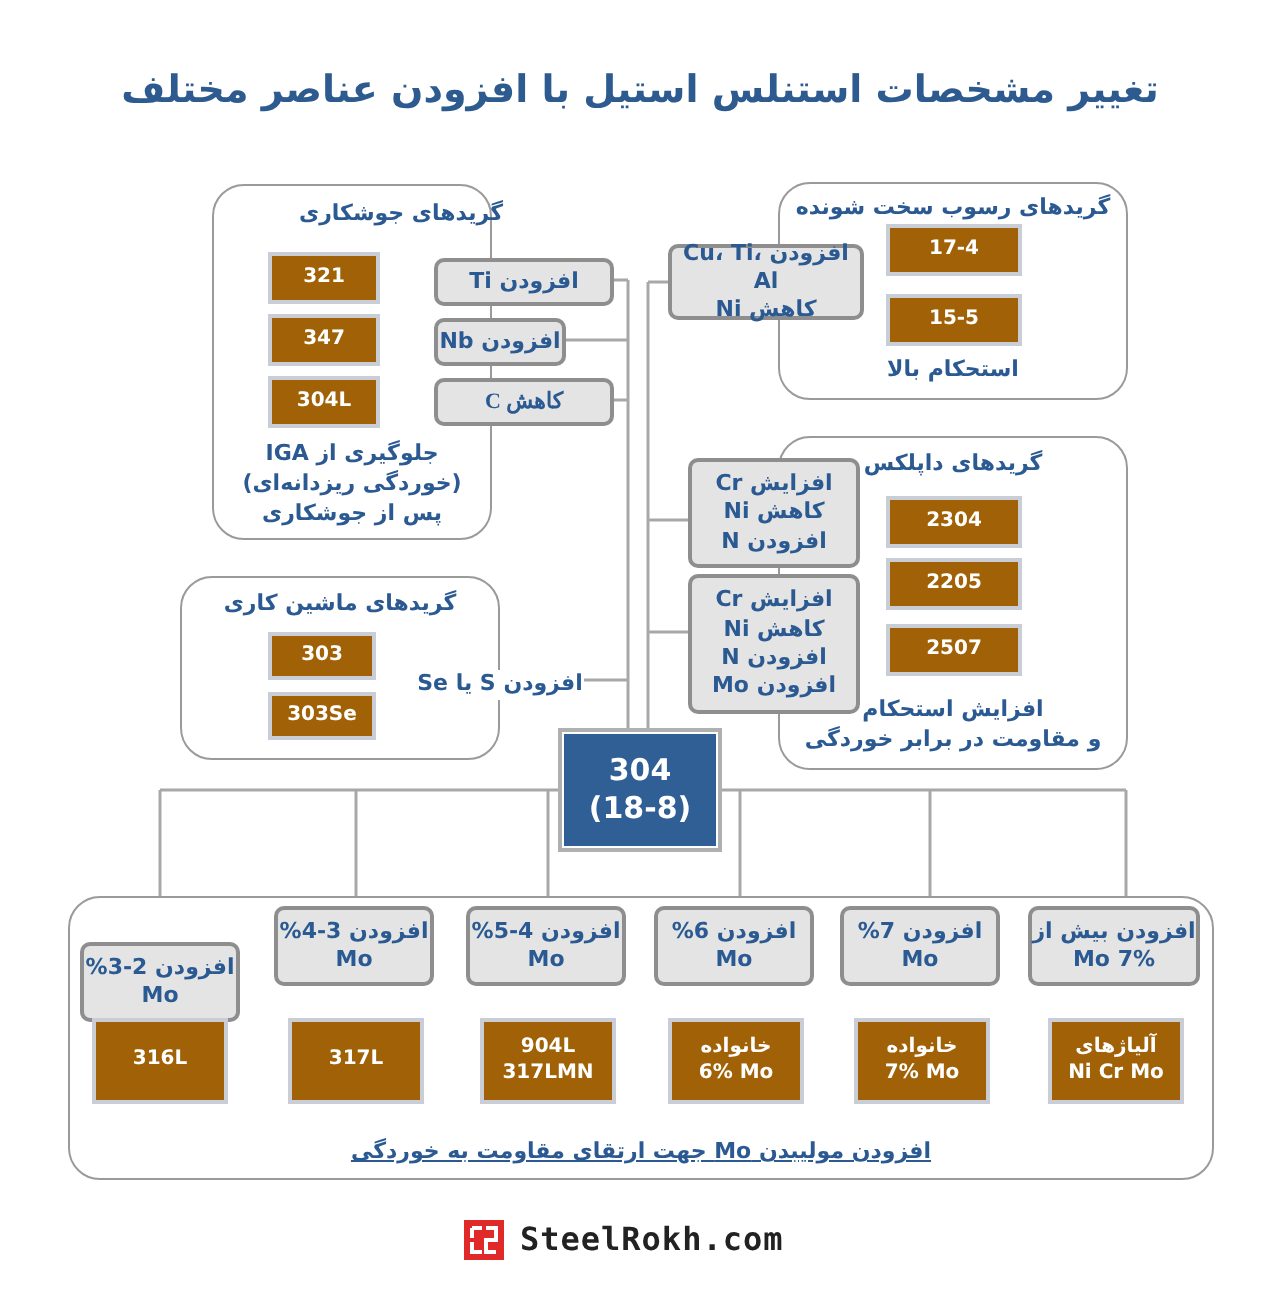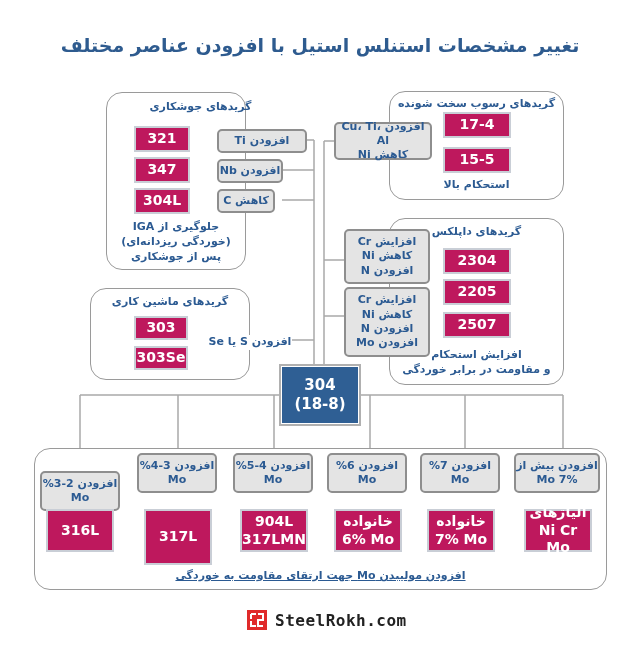--- a/index.html
+++ b/index.html
@@ -1,27 +1,27 @@
 <!DOCTYPE html>
 <html><head>
 <meta charset="utf-8">
 <style>
   * { box-sizing: border-box; margin: 0; padding: 0; }
   html, body { width: 640px; height: 652px; background: #ffffff; overflow: hidden; }
   body { position: relative; font-family: "DejaVu Sans", sans-serif; color: #2b5a92; }
   .title { position: absolute; left: 0; top: 34px; width: 640px; text-align: center; font-size: 19px; font-weight: bold; color: #2e5b8f; direction: rtl; }
   .group { position: absolute; border: 1.5px solid #9a9a9a; border-radius: 16px; background: #fff; }
   .ghead { position: absolute; font-size: 11px; font-weight: bold; color: #2b5a92; direction: rtl; text-align: center; white-space: nowrap; }
-  .grade { position: absolute; background: #be185d; color: #fff; font-weight: bold; font-size: 14px; border: 2px solid #c9ced6; display: flex; align-items: center; justify-content: center; text-align: center; line-height: 1.25; white-space: pre-line; }
+  .grade { position: absolute; background: #a16207; color: #fff; font-weight: bold; font-size: 10px; border: 2px solid #c9ced6; display: flex; align-items: center; justify-content: center; text-align: center; line-height: 1.25; white-space: pre-line; }
   .mod { position: absolute; background: #e4e4e4; border: 2px solid #8e8e8e; border-radius: 5px; color: #2b5a92; font-weight: bold; font-size: 11px; display: flex; align-items: center; justify-content: center; text-align: center; direction: rtl; line-height: 1.3; white-space: pre-line; }
   .note { position: absolute; font-size: 11px; font-weight: bold; color: #2b5a92; direction: rtl; text-align: center; line-height: 1.35; white-space: pre-line; }
   .center { position: absolute; left: 279px; top: 364px; width: 82px; height: 62px; border: 2px solid #b0b0b0; background: #fff; padding: 1px; }
   .center .inner { width: 100%; height: 100%; background: #2f5f94; color: #fff; font-weight: bold; font-size: 15px; display: flex; flex-direction: column; align-items: center; justify-content: center; line-height: 1.3; }
   svg.lines { position: absolute; left: 0; top: 0; }
-  .logo { position: absolute; left: 232px; top: 610px; display: flex; align-items: center; gap: 8px; margin-left: 15px; }
+  .logo { position: absolute; left: 232px; top: 610px; display: flex; gap: 8px; }
   .logo-text { font-family: "DejaVu Sans Mono", monospace; font-weight: bold; font-size: 16px; color: #222; letter-spacing: 0.5px; }
 </style>
 </head>
 <body>
 
 <svg class="lines" width="640" height="652">
   <g stroke="#a8a8a8" stroke-width="1.5" fill="none">
 
     <line x1="314" y1="140" x2="314" y2="364"></line>
     <line x1="282" y1="140" x2="314" y2="140"></line>
@@ -81,21 +81,21 @@
 <div class="group" style="left:106px; top:92px; width:140px; height:178px;"></div>
 <div class="ghead" style="left:106px; top:100px; width:162px;padding-left:27px;">گریدهای جوشکاری</div>
 <div class="grade" style="left:134px; top:126px; width:56px; height:26px;">321</div>
 <div class="grade" style="left:134px; top:157px; width:56px; height:26px;">347</div>
 <div class="grade" style="left:134px; top:188px; width:56px; height:26px;">304L</div>
 <div class="note" style="left:106px; top:220px; width:140px;">جلوگیری از IGA
 (خوردگی ریزدانه‌ای)
 پس از جوشکاری</div>
 <div class="mod" style="left:217px; top:129px; width:90px; height:24px;">افزودن Ti</div>
 <div class="mod" style="left:217px; top:159px; width:66px; height:24px;">افزودن Nb</div>
-<div class="mod" style="left:217px; top:189px; width:58px; height:24px;">کاهش C</div>
+<div class="mod" style="left:217px; top:189px; width:90px; height:24px;font-family:Liberation Serif, serif;">کاهش C</div>
 
 <div class="group" style="left:90px; top:288px; width:160px; height:92px;"></div>
 <div class="ghead" style="left:90px; top:295px; width:160px;">گریدهای ماشین کاری</div>
 <div class="grade" style="left:134px; top:316px; width:54px; height:24px;">303</div>
 <div class="grade" style="left:134px; top:346px; width:54px; height:24px;">303Se</div>
 <div class="note" style="left:208px; top:335px; width:84px; background:#fff;">افزودن S یا Se</div>
 
 <div class="group" style="left:389px; top:91px; width:175px; height:109px;"></div>
 <div class="ghead" style="left:389px; top:97px; width:175px;">گریدهای رسوب سخت شونده</div>
 <div class="grade" style="left:443px; top:112px; width:68px; height:26px;">17-4</div>
@@ -135,21 +135,21 @@
 <div class="mod" style="left:233px; top:453px; width:80px; height:40px;">افزودن 4-5%
 Mo</div>
 <div class="mod" style="left:327px; top:453px; width:80px; height:40px;">افزودن 6%
 Mo</div>
 <div class="mod" style="left:420px; top:453px; width:80px; height:40px;">افزودن 7%
 Mo</div>
 <div class="mod" style="left:514px; top:453px; width:86px; height:40px;">افزودن بیش از
 Mo 7%</div>
 
 <div class="grade" style="left:46px; top:509px; width:68px; height:43px;">316L</div>
-<div class="grade" style="left:144px; top:509px; width:68px; height:56px;">317L</div>
+<div class="grade" style="left:144px; top:509px; width:68px; height:43px;">317L</div>
 <div class="grade" style="left:240px; top:509px; width:68px; height:43px;">904L
 317LMN</div>
 <div class="grade" style="left:334px; top:509px; width:68px; height:43px;">خانواده
 6% Mo</div>
 <div class="grade" style="left:427px; top:509px; width:68px; height:43px;">خانواده
 7% Mo</div>
 <div class="grade" style="left:524px; top:509px; width:68px; height:43px;">آلیاژهای
 Ni Cr Mo</div>
 
 <div class="note" style="left:34px; top:569px; width:573px;text-decoration:underline;">افزودن مولیبدن Mo جهت ارتقای مقاومت به خوردگی</div>

